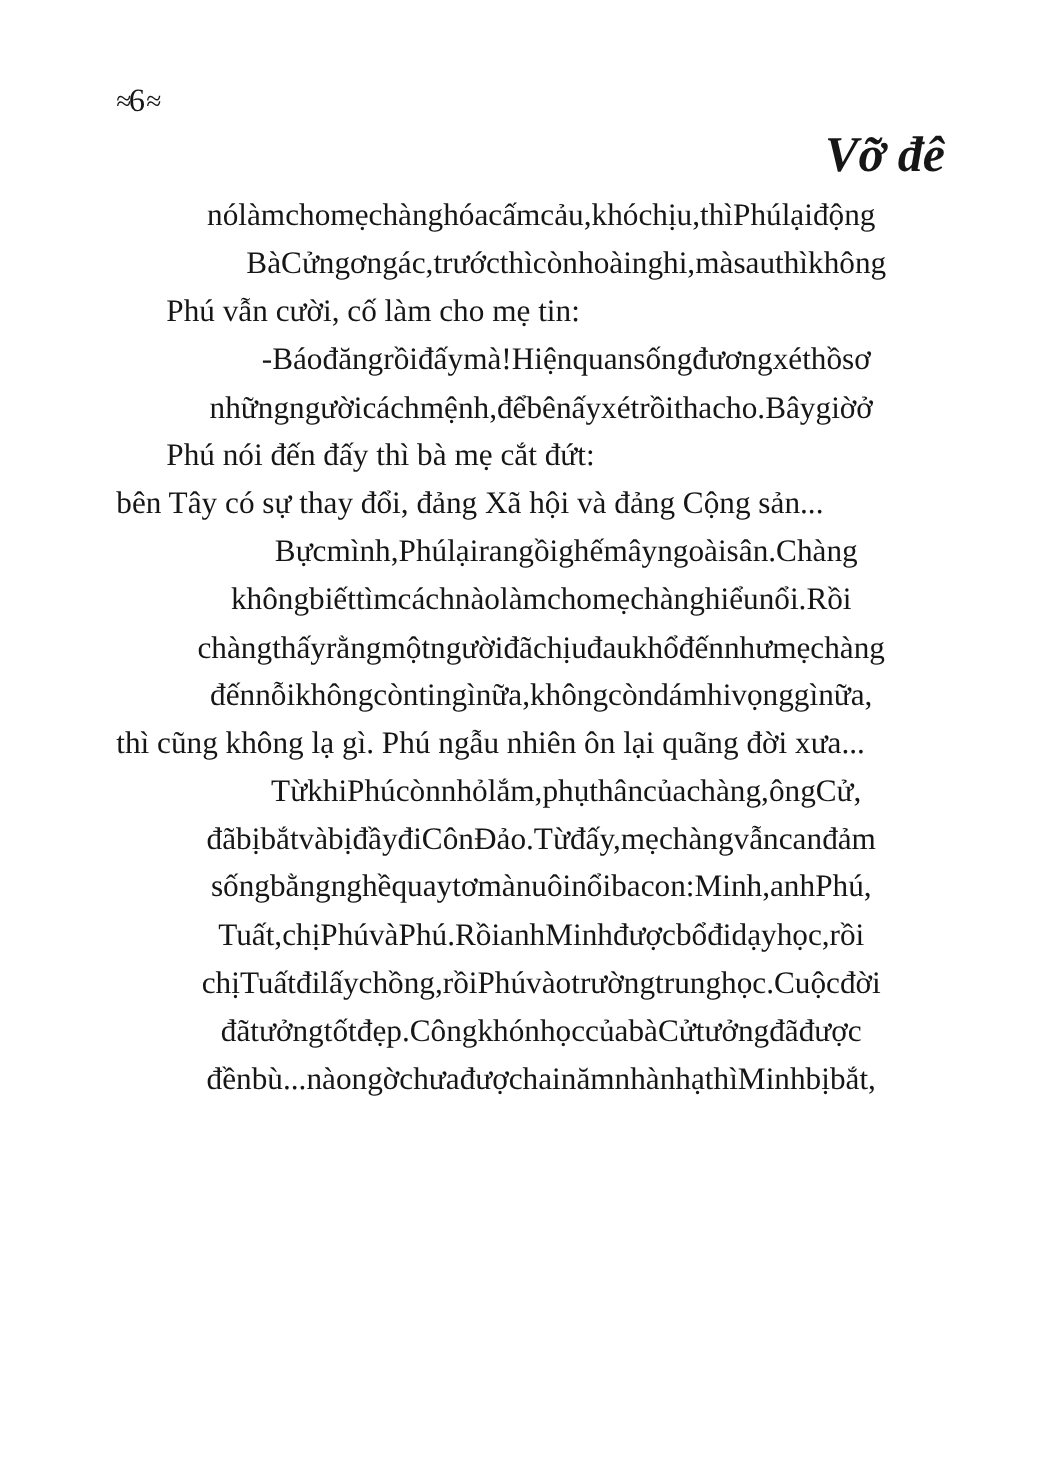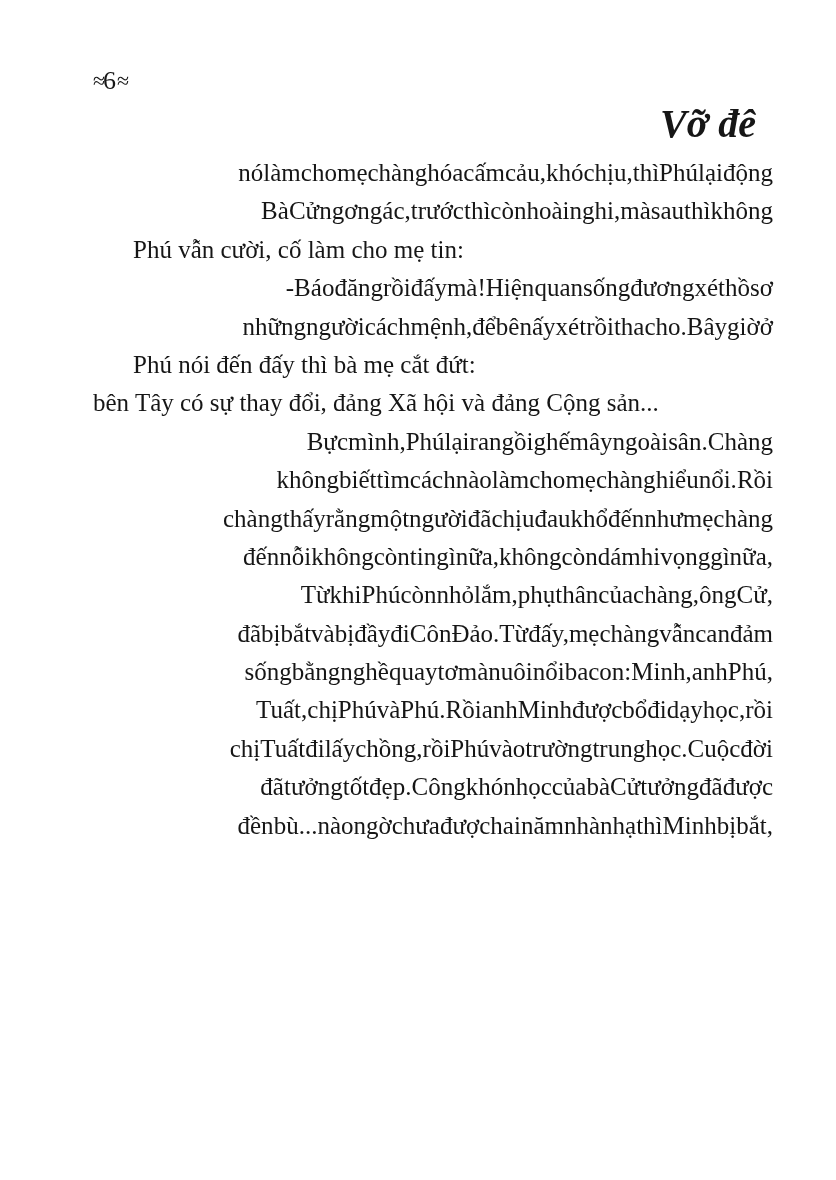--- a/index.html
+++ b/index.html
@@ -53,21 +53,21 @@
     width: 680px;
     font-size: 25px;
   }
   .line {
     height: 38.4px;
     line-height: 38.4px;
     white-space: nowrap;
   }
   .line.justify {
     display: flex;
-    justify-content: flex-end;
+    justify-content: center;
   }
   .line.indent { padding-left: 40px; }
 </style>
 </head>
 <body>
 
 <div class="page">
 
   <div class="page-header">
     <div class="page-number">
@@ -193,20 +193,21 @@
         <span>gì</span>
         <span>nữa,</span>
         <span>không</span>
         <span>còn</span>
         <span>dám</span>
         <span>hi</span>
         <span>vọng</span>
         <span>gì</span>
         <span>nữa,</span>
       </div>
+      <div class="line">thì cũng không lạ gì. Phú ngẫu nhiên ôn lại quãng đời xưa...</div>
       <div class="line justify indent">
         <span>Từ</span>
         <span>khi</span>
         <span>Phú</span>
         <span>còn</span>
         <span>nhỏ</span>
         <span>lắm,</span>
         <span>phụ</span>
         <span>thân</span>
         <span>của</span>

